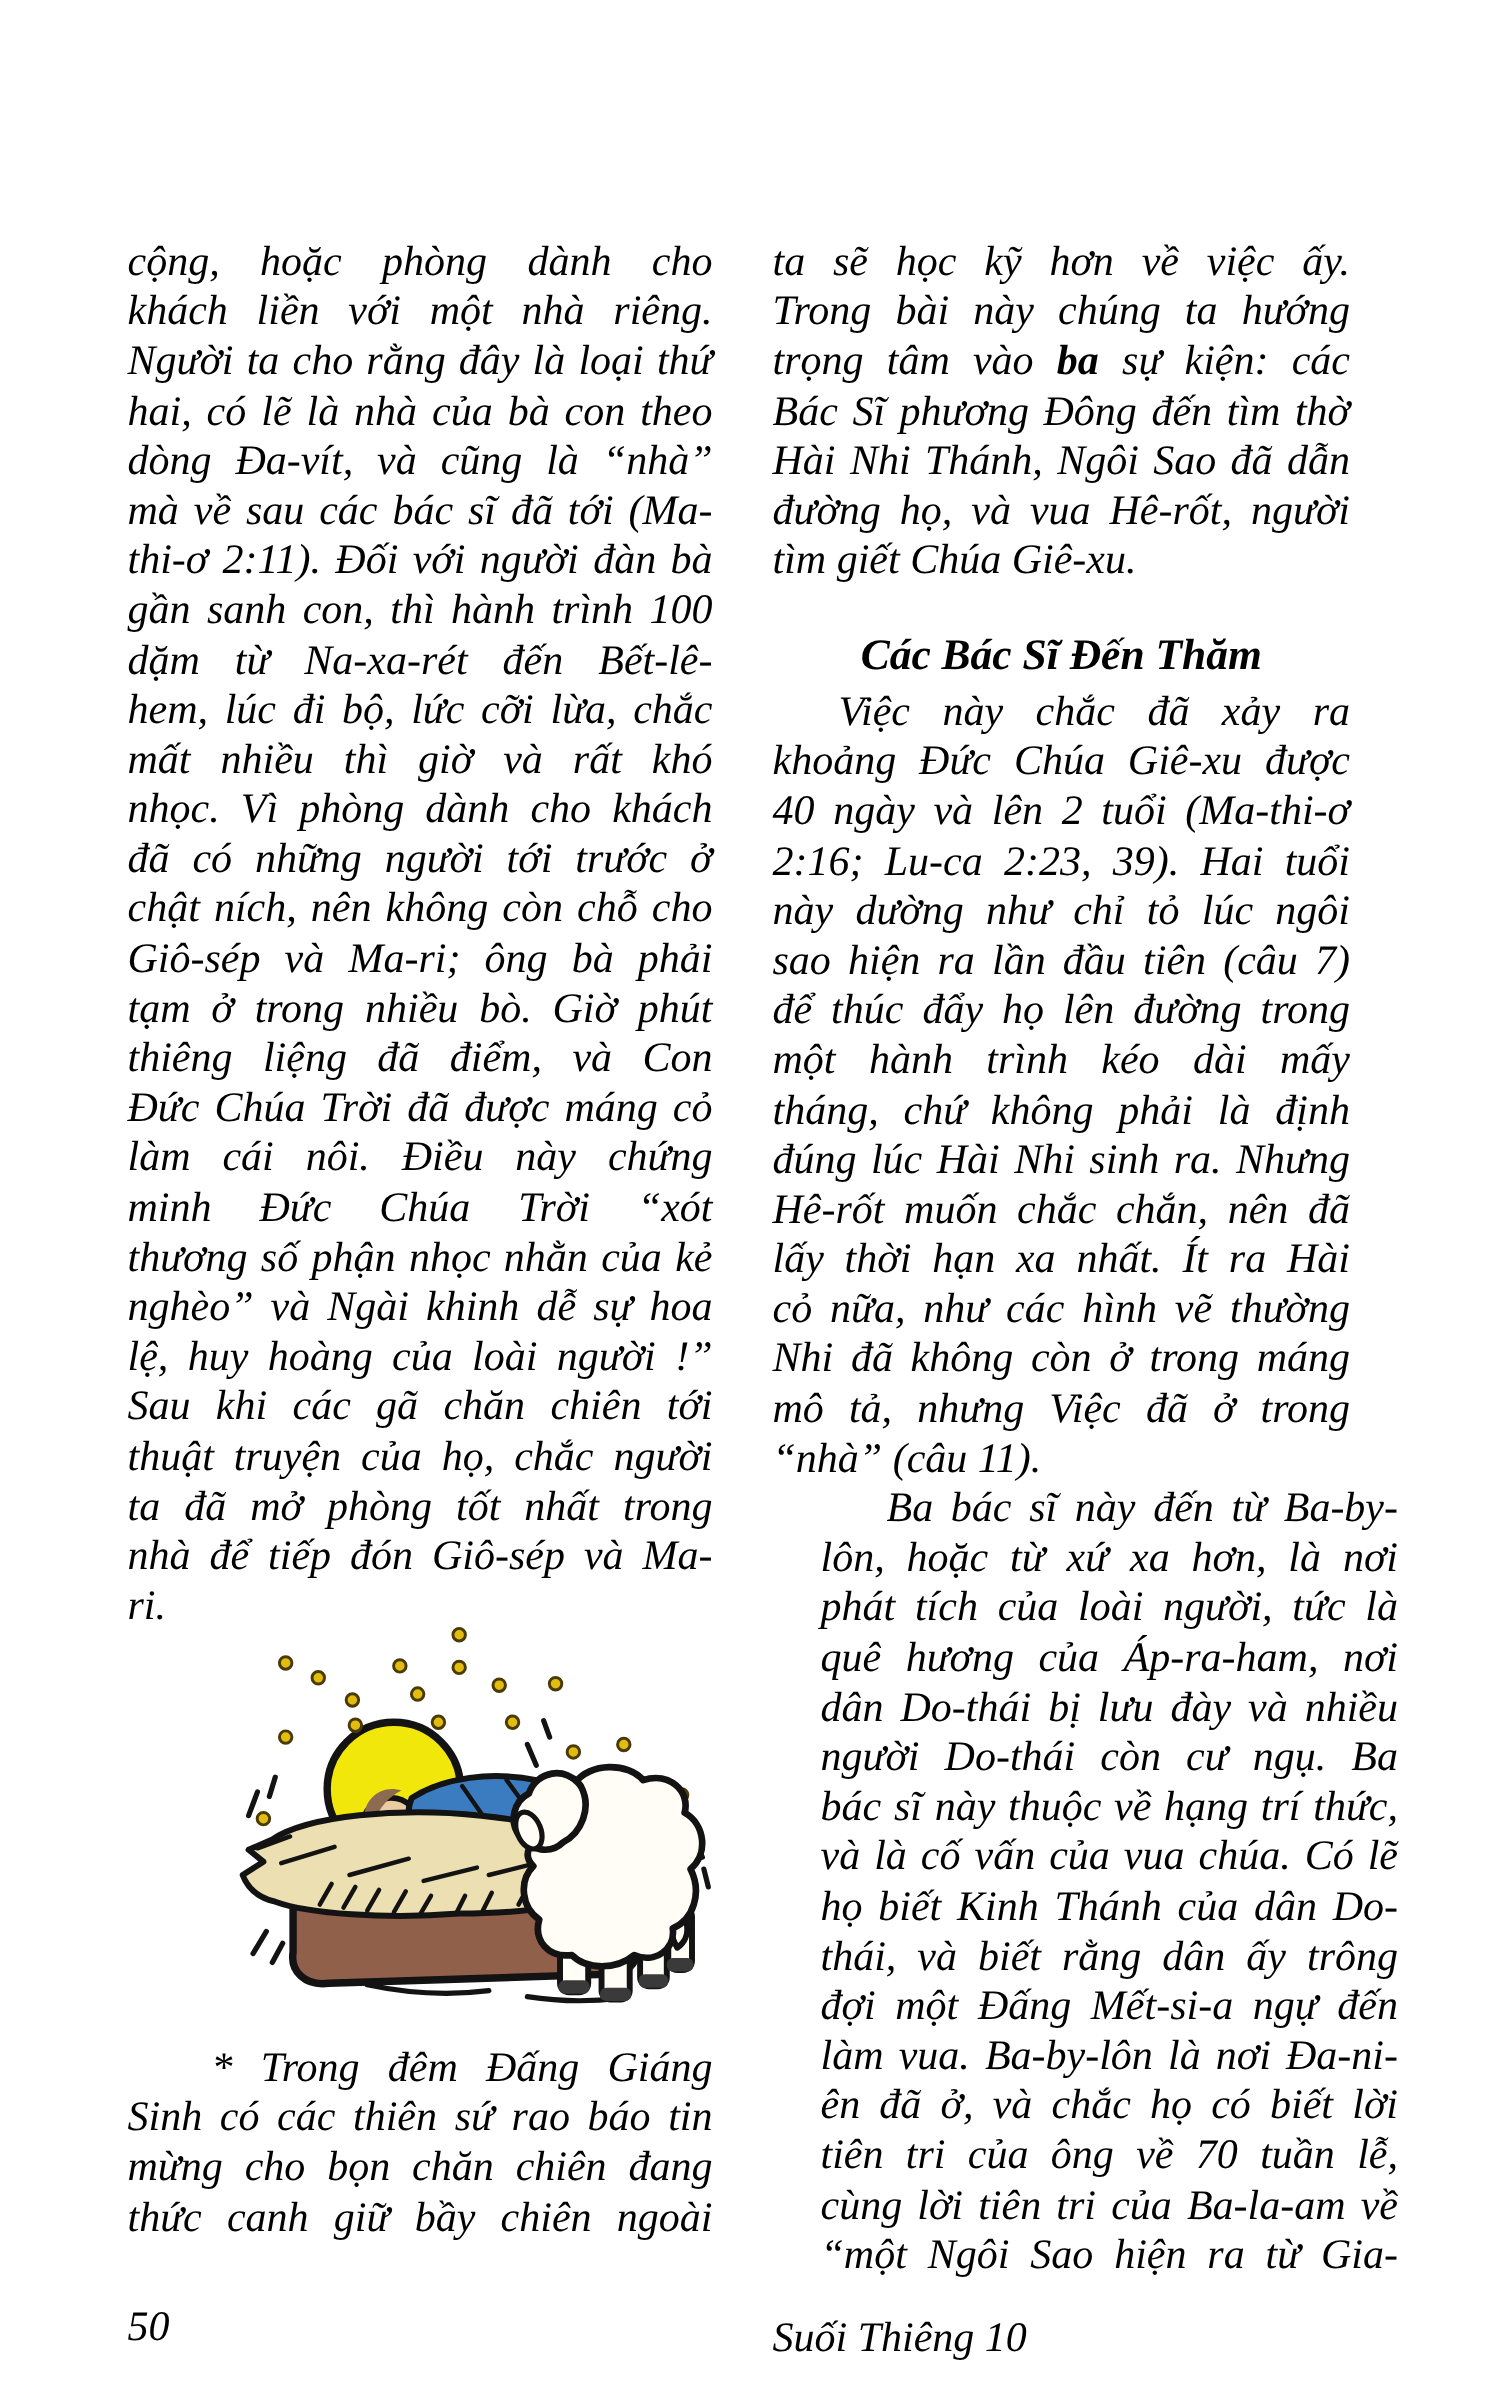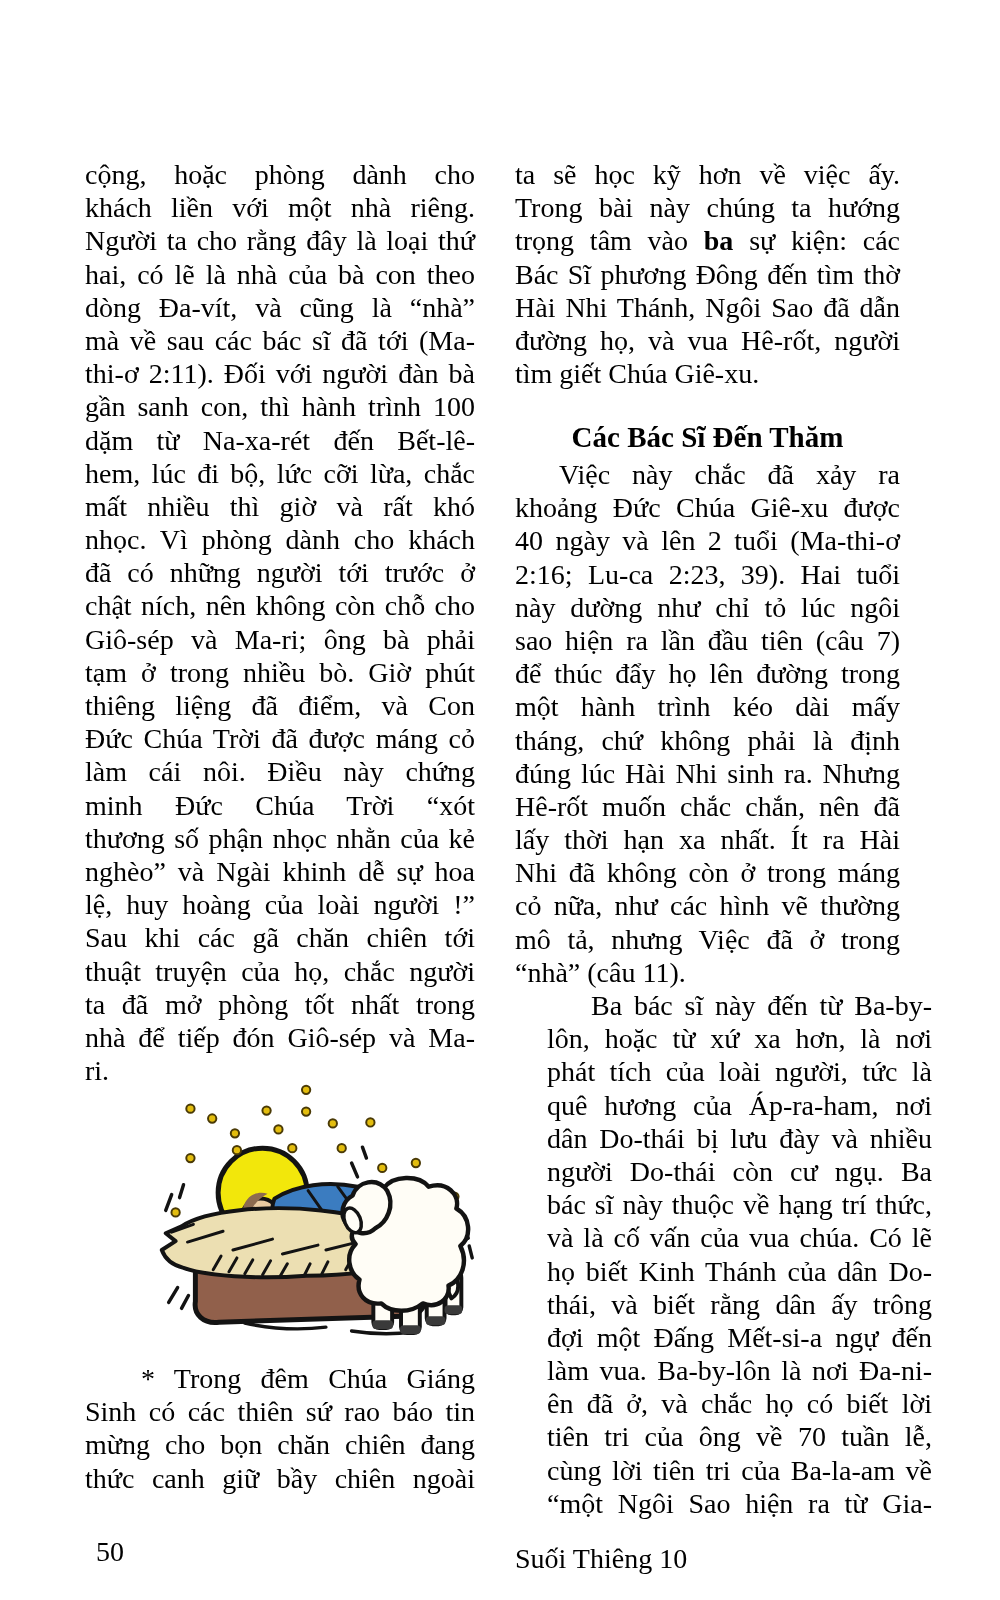--- a/index.html
+++ b/index.html
@@ -1,38 +1,38 @@
 <!DOCTYPE html>
 <html><head>
 <meta charset="utf-8">
 <style>
   html, body { margin:0; padding:0; }
   body {
     width:1000px; height:1600px; background:#ffffff; position:relative;
     font-family:"Liberation Serif", serif; color:#000;
     -webkit-font-smoothing:antialiased;
   }
-  .page { position:absolute; left:0; top:0; width:1000px; height:1600px; overflow:hidden; }
+  .page { position:absolute; left:0; top:0; width:1000px; height:1600px; overflow:hidden;font-style:italic; }
   .block { position:absolute; }
   .para { font-size:28px; line-height:33.2px; }
   .line {
     white-space:nowrap;
     text-align:justify;
     text-align-last:justify;
     text-justify:inter-word;
     height:33.2px;
   }
   .line.end { text-align-last:left; }
   .para.ind44 .line:first-child { padding-left:44px; }
   .para.ind56 .line:first-child { padding-left:56px; }
   .heading {
     position:absolute; left:515px; top:420px; width:385px;
     font-size:29px; font-weight:bold; text-align:center; line-height:34px;
   }
-  .footer-left  { position:absolute; left:96px;  top:1536px; font-size:28px; }
+  .footer-left  { position:absolute; left:85px;  top:1536px; font-size:28px; }
   .footer-right { position:absolute; left:515px; top:1543px; width:385px; text-align:left; font-size:28px; }
   .illus { position:absolute; left:157px; top:1076px; }
   .illus path, .illus rect, .illus circle, .illus ellipse { vector-effect:none; }
 </style>
 </head>
 <body>
 
 <div class="page">
 
   <div class="block para" style="left:85px; top:158px; width:390px;">
@@ -155,21 +155,21 @@
         <rect x="290" y="232" width="18" height="9" rx="4"></rect>
       </g>
       <path d="M292,194 C305,200 308,218 297,225 C292,216 290,205 292,194 Z" stroke="#131313" stroke-width="4" stroke-linejoin="round" fill="#fffdf6"></path>
       <path d="M206,150 C196,132 208,112 228,114 C238,100 264,100 274,112 C292,106 306,120 302,134 C316,142 318,162 306,172 C314,188 308,206 294,212 C296,226 282,236 268,230 C256,240 236,240 226,230 C210,232 200,220 204,206 C192,198 190,180 200,170 C192,162 198,154 206,150 Z" stroke="#131313" stroke-width="4.5" stroke-linejoin="round" fill="#fffdf6"></path>
       <path d="M232,116 C222,102 202,106 197,121 C187,126 183,140 191,150 C198,160 212,162 220,154 C232,148 240,131 232,116 Z" stroke="#131313" stroke-width="4.5" stroke-linejoin="round" fill="#fffdf6"></path>
       <ellipse cx="197" cy="146" rx="8" ry="13" transform="rotate(-22 197 146)" stroke="#131313" stroke-width="3.5" fill="#fffdf6"></ellipse>
     </g>
   </svg>
 
   <div class="block para ind56" style="left:85px; top:1362px; width:390px;">
-      <div class="line">* Trong đêm Chúa Giáng</div>
+      <div class="line">* Trong đêm Đấng Giáng</div>
       <div class="line">Sinh có các thiên sứ rao báo tin</div>
       <div class="line">mừng cho bọn chăn chiên đang</div>
       <div class="line">thức canh giữ bầy chiên ngoài</div>
     </div>
 
   <div class="block para" style="left:515px; top:158px; width:385px;">
       <div class="line">ta sẽ học kỹ hơn về việc ấy.</div>
       <div class="line">Trong bài này chúng ta hướng</div>
       <div class="line">trọng tâm vào <b>ba</b> sự kiện: các</div>
       <div class="line">Bác Sĩ phương Đông đến tìm thờ</div>
@@ -186,22 +186,22 @@
       <div class="line">40 ngày và lên 2 tuổi (Ma-thi-ơ</div>
       <div class="line">2:16; Lu-ca 2:23, 39). Hai tuổi</div>
       <div class="line">này dường như chỉ tỏ lúc ngôi</div>
       <div class="line">sao hiện ra lần đầu tiên (câu 7)</div>
       <div class="line">để thúc đẩy họ lên đường trong</div>
       <div class="line">một hành trình kéo dài mấy</div>
       <div class="line">tháng, chứ không phải là định</div>
       <div class="line">đúng lúc Hài Nhi sinh ra. Nhưng</div>
       <div class="line">Hê-rốt muốn chắc chắn, nên đã</div>
       <div class="line">lấy thời hạn xa nhất. Ít ra Hài</div>
+      <div class="line">cỏ nữa, như các hình vẽ thường</div>
       <div class="line">Nhi đã không còn ở trong máng</div>
-      <div class="line">cỏ nữa, như các hình vẽ thường</div>
       <div class="line">mô tả, nhưng Việc đã ở trong</div>
       <div class="line end">“nhà” (câu 11).</div>
     </div>
 
   <div class="block para ind44" style="left:515px; top:989px; width:385px;margin-left:32px;">
       <div class="line">Ba bác sĩ này đến từ Ba-by-</div>
       <div class="line">lôn, hoặc từ xứ xa hơn, là nơi</div>
       <div class="line">phát tích của loài người, tức là</div>
       <div class="line">quê hương của Áp-ra-ham, nơi</div>
       <div class="line">dân Do-thái bị lưu đày và nhiều</div>

